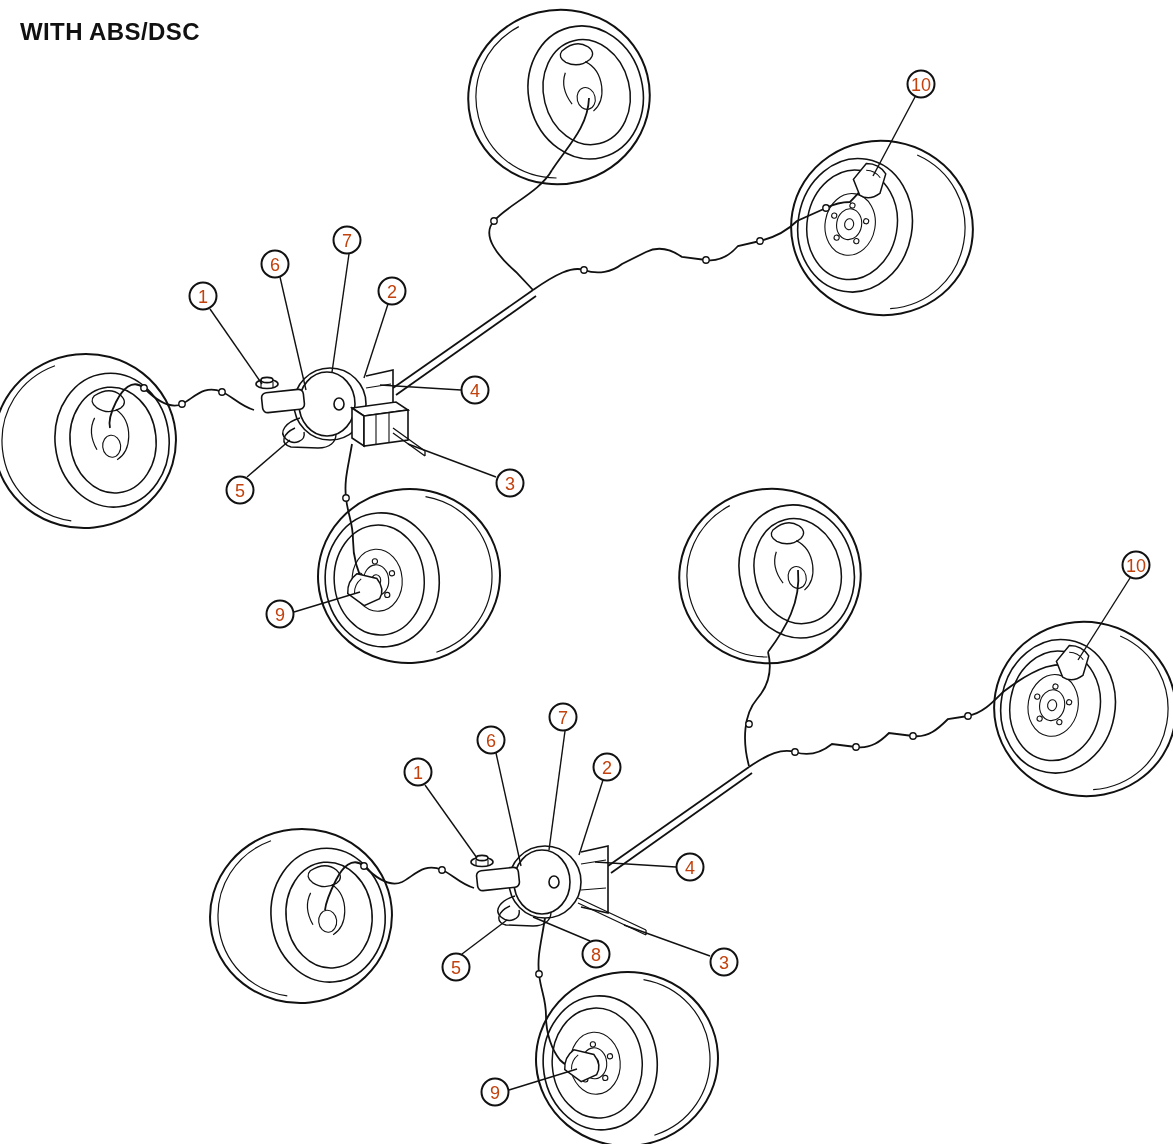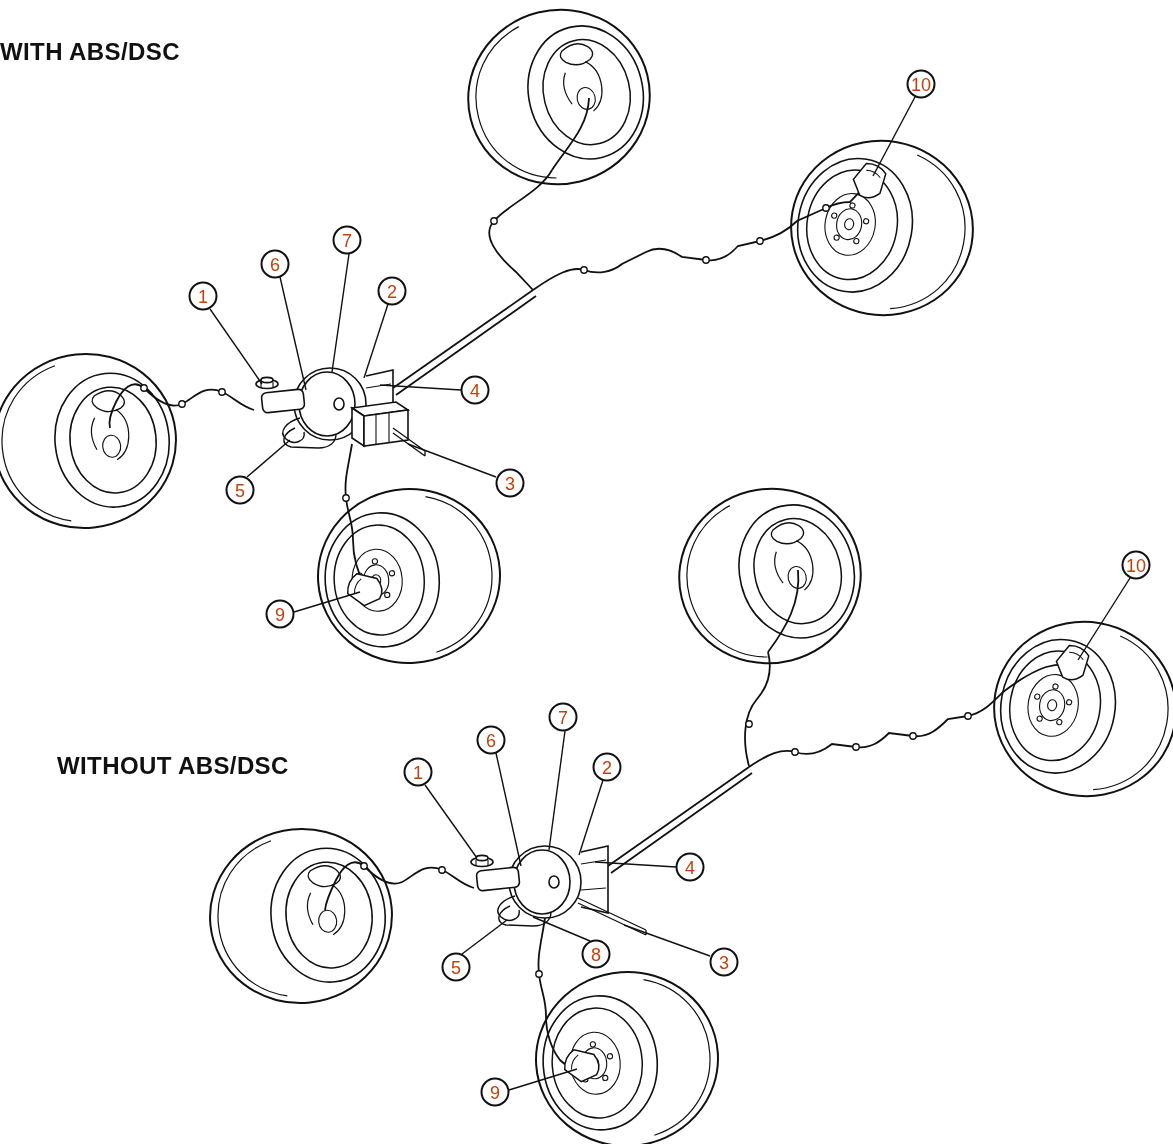--- a/index.html
+++ b/index.html
@@ -4,21 +4,21 @@
 <style>
   * { margin:0; padding:0; box-sizing:border-box; }
   html,body { background:#ffffff; }
   body { font-family:"Liberation Sans", sans-serif; color:#111; }
   .stage { position:relative; width:1173px; height:1144px; background:#fff; overflow:hidden; }
   .stage svg { position:absolute; left:0; top:0; }
   .section-title {
     position:absolute; font-size:24px; font-weight:700; letter-spacing:.4px;
     color:#111; white-space:nowrap;
   }
-  .title-with { left:0; top:18px;margin-top:20px; }
+  .title-with { left:20px; top:18px; }
   .title-without { left:57px; top:752px; }
   .callout {
     position:absolute; width:29px; height:29px; border:2.2px solid #111; border-radius:50%;
     background:#fff; display:flex; align-items:center; justify-content:center;
     transform:translate(-50%,-50%); z-index:3;
   }
   .callout span { font-size:18px; line-height:1; color:#c2410c; }
 </style>
 </head>
 <body>
@@ -200,21 +200,20 @@
       <path d="M676,867 L595,862"></path>
       <path d="M462,954 L507,920"></path>
       <path d="M590,941 L533,917"></path>
       <path d="M710,956 L624,925"></path>
       <path d="M509,1090 L577,1069"></path>
       <path d="M1130,578 L1078,660"></path>
     </g>
   </svg>
 
   <div class="section-title title-with">WITH ABS/DSC</div>
-  <div class="section-title title-without">WITHOUT ABS/DSC</div>
 
   <div class="callout" style="left:203px;top:296px">
       <span>1</span>
     </div>
   <div class="callout" style="left:275px;top:264px">
       <span>6</span>
     </div>
   <div class="callout" style="left:347px;top:240px">
       <span>7</span>
     </div>

